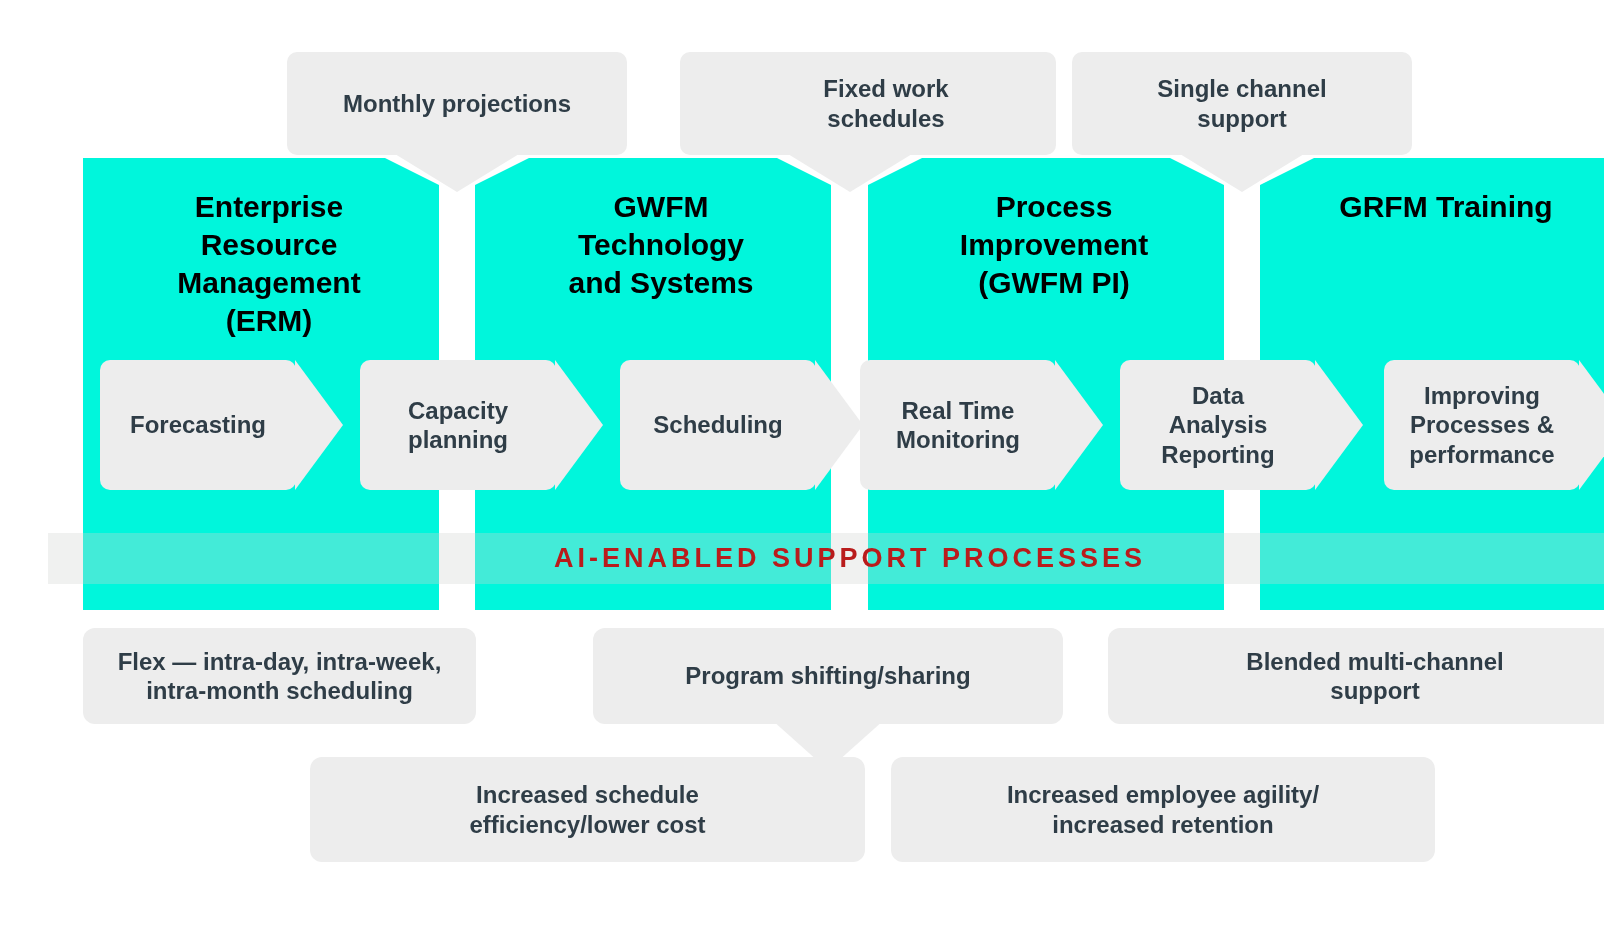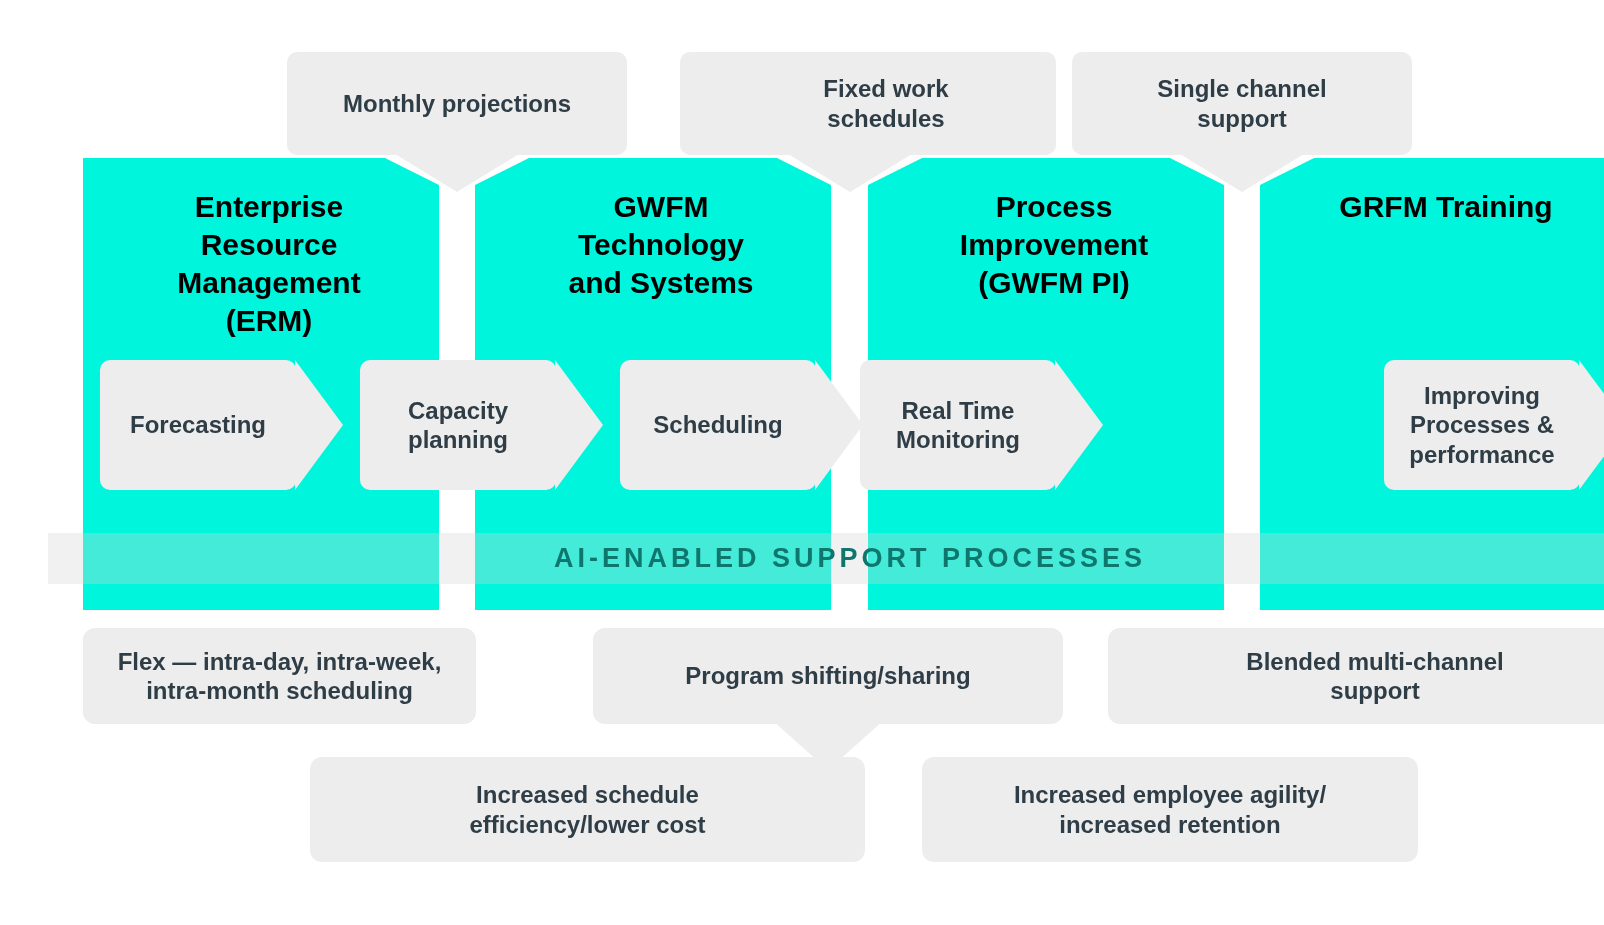--- a/index.html
+++ b/index.html
@@ -50,21 +50,21 @@
     border-top:65px solid transparent; border-bottom:65px solid transparent;
     border-left:48px solid var(--box_gray);
   }
   
   .band {
     position:absolute; left:0; top:533px; width:1604px; height:51px;
     background:var(--band_overlay); z-index:5;
     display:flex; align-items:center; justify-content:center;
   }
   .band-label {
-    font-size:27px; font-weight:700; letter-spacing:4px; color:#0f766e;
+    font-size:27px; font-weight:700; letter-spacing:4px; color:#b91c1c;
   }
   
   .outcome {
     position:absolute; background:var(--box_gray); border-radius:12px;
     display:flex; align-items:center; justify-content:center; text-align:center;
   }
   .row1 { top:628px; height:96px; }
   .row2 { top:757px; height:105px; }
   .program-tail {
     position:absolute; top:720px; left:724px; width:0; height:0;
@@ -119,20 +119,25 @@
     <span class="step-label">Capacity
 planning</span>
   </div>
   <div class="step" style="left:572px;">
     <span class="step-label">Scheduling</span>
   </div>
   <div class="step" style="left:812px;">
     <span class="step-label">Real Time
 Monitoring</span>
   </div>
+  <div class="step" style="left:1072px;">
+    <span class="step-label">Data
+Analysis
+Reporting</span>
+  </div>
   <div class="step" style="left:1336px;">
     <span class="step-label">Improving
 Processes &amp;
 performance</span>
   </div>
 
   <div class="band">
     <span class="band-label">AI-ENABLED SUPPORT PROCESSES</span>
   </div>
 
@@ -146,18 +151,18 @@
   <div class="outcome row1" style="left:1060px; width:534px;">
     <span class="outcome-label">Blended multi-channel
 support</span>
   </div>
   <div class="program-tail"></div>
 
   <div class="outcome row2" style="left:262px; width:555px;">
     <span class="outcome-label">Increased schedule
 efficiency/lower cost</span>
   </div>
-  <div class="outcome row2" style="left:874px; width:496px;">
+  <div class="outcome row2" style="left:843px; width:544px;">
     <span class="outcome-label">Increased employee agility/
 increased retention</span>
   </div>
 
 </div>
 
 </body></html>

